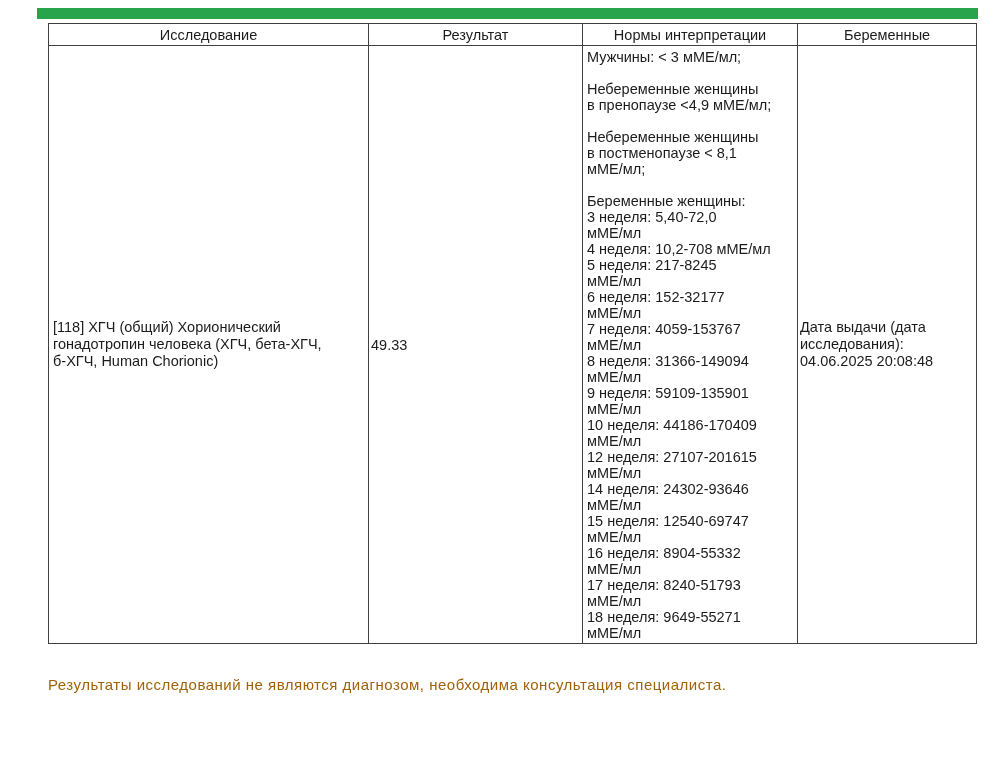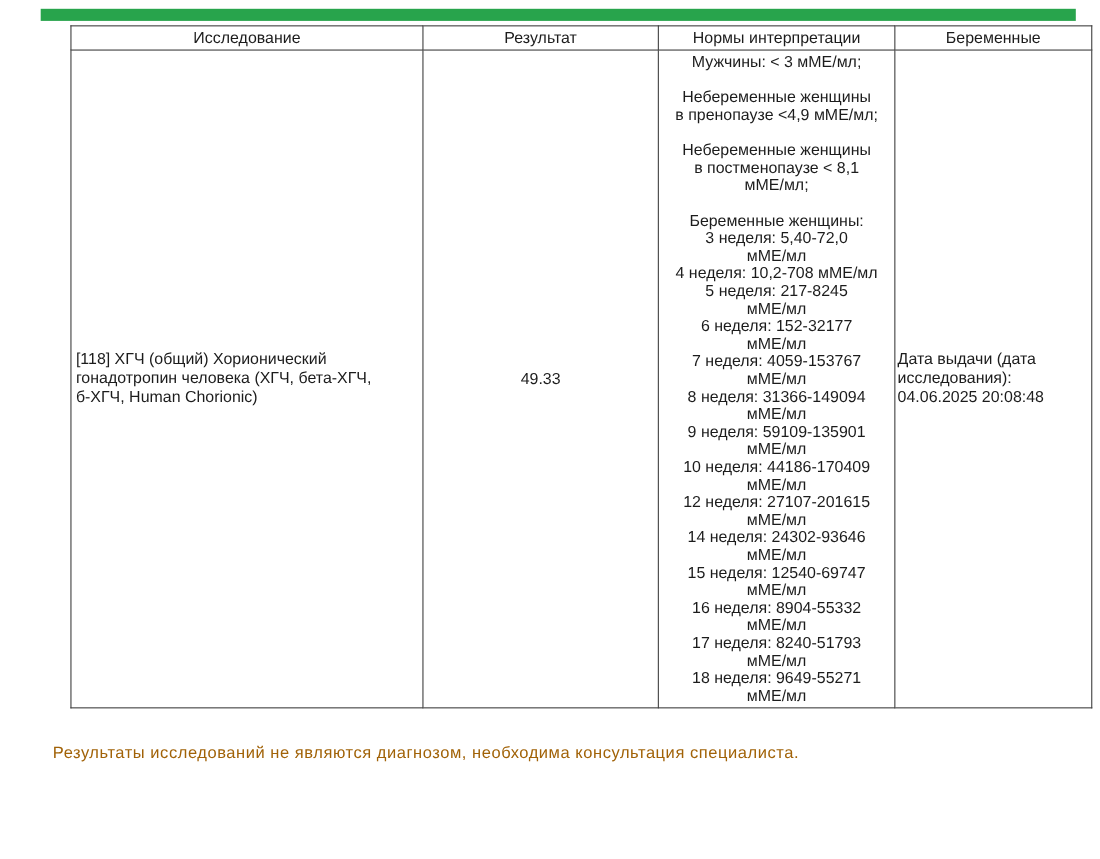--- a/index.html
+++ b/index.html
@@ -6,40 +6,40 @@
   body{
     width:1000px;height:781px;background:#ffffff;position:relative;
     font-family:"Liberation Sans", sans-serif;color:#1c1c1c;
     -webkit-font-smoothing:antialiased;
   }
   .accent-bar{
     position:absolute;left:37px;top:8px;width:941px;height:11px;
     background:#28a44c;
   }
   table.results{
-    position:absolute;left:64px;top:23px;width:928px;
+    position:absolute;left:48px;top:23px;width:928px;
     border-collapse:collapse;table-layout:fixed;
   }
   table.results th, table.results td{
     border:1.5px solid #404040;
     font-size:14.5px;
   }
   th.hdr{
     height:21px;font-weight:normal;text-align:center;padding:0 2px;
     white-space:nowrap;overflow:hidden;
   }
   td.study-cell{
     vertical-align:middle;text-align:left;
     padding:2px 4px;white-space:pre-line;line-height:17px;
   }
   td.result-cell{
-    vertical-align:middle;text-align:center;padding:2px;
+    vertical-align:middle;padding:2px;
   }
   td.norms-cell{
-    vertical-align:top;text-align:center;
+    vertical-align:top;text-align:left;
     padding:3px 4px 2px 4px;white-space:pre-line;line-height:16px;margin-top:32px;
   }
   td.note-cell{
     vertical-align:middle;
     padding:2px 7px 2px 2px;white-space:pre-line;line-height:17px;
   }
   td.footer-cell{
     height:21px;text-align:left;padding:1px 4px;
     letter-spacing:-0.2px;white-space:nowrap;overflow:hidden;
   }

